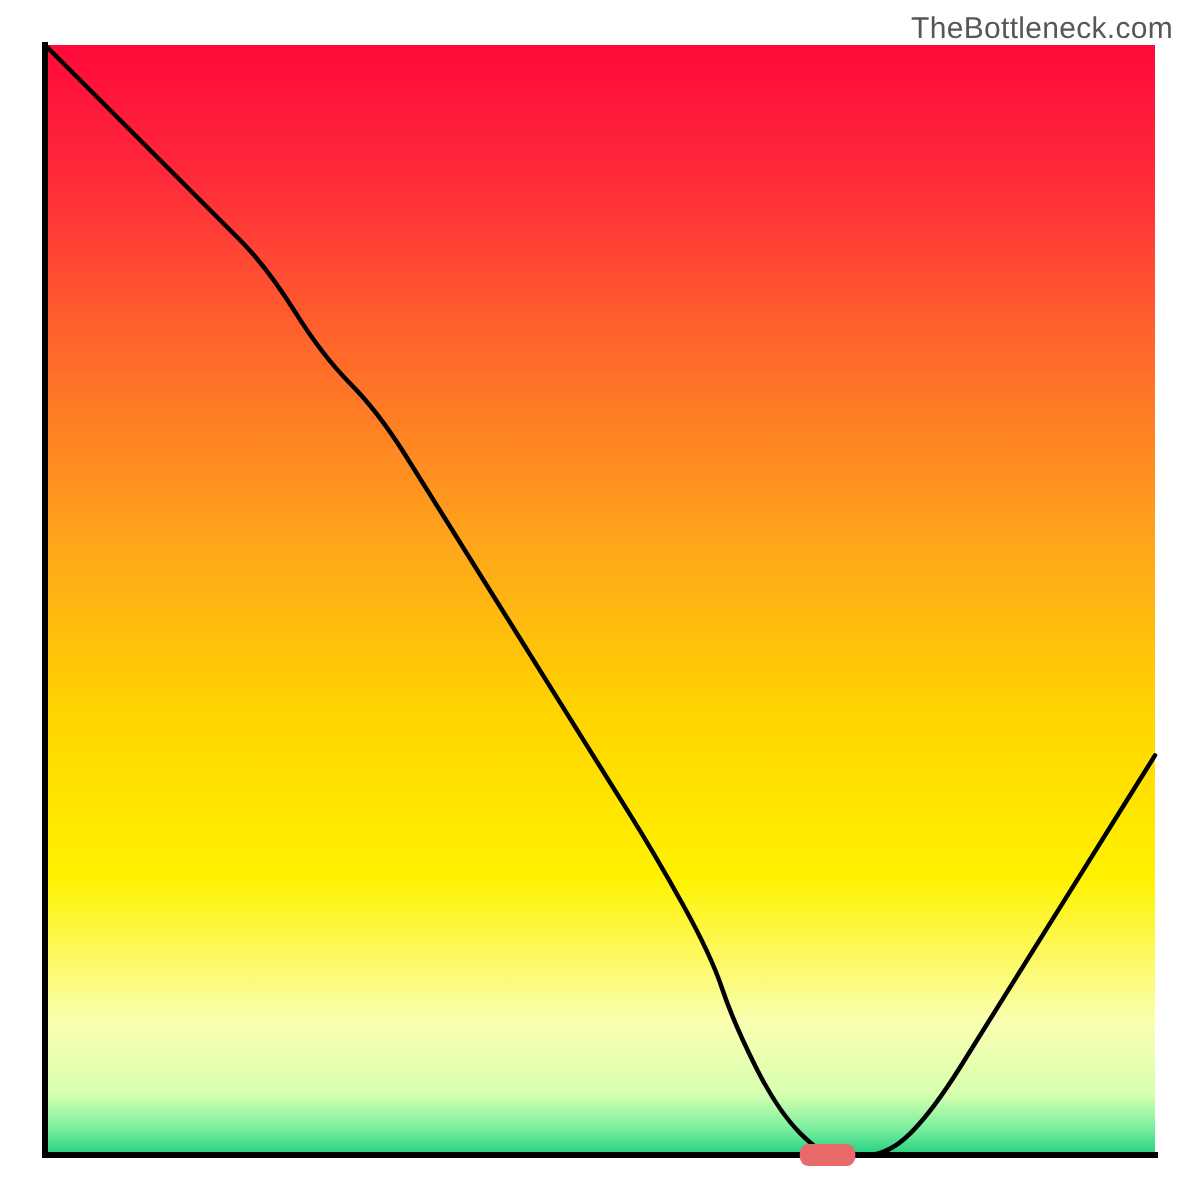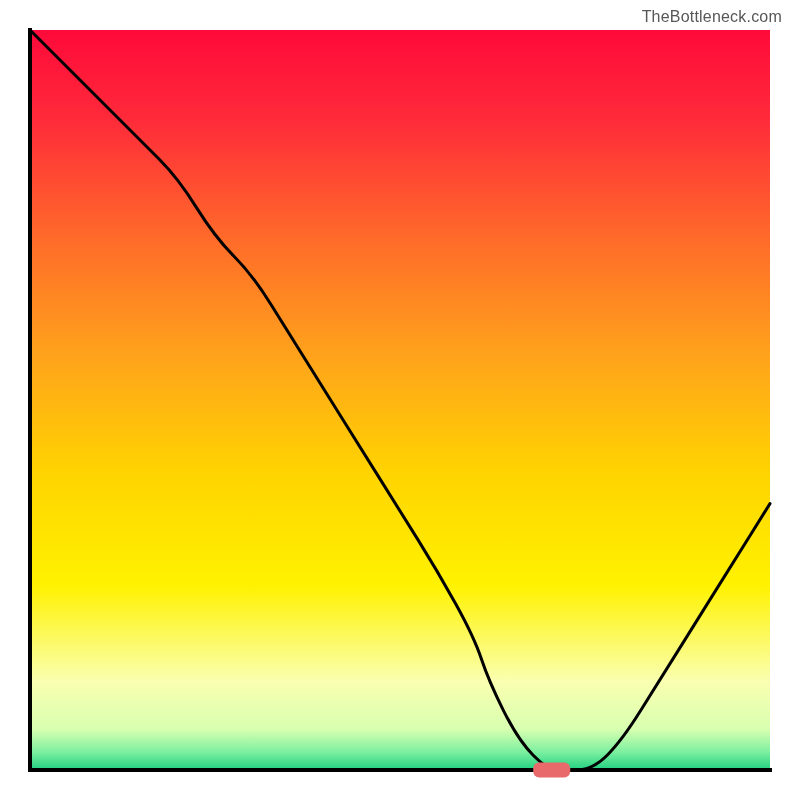--- a/index.html
+++ b/index.html
@@ -14,21 +14,21 @@
   .chart-container {
     position: relative;
     width: 800px;
     height: 800px;
   }
   .watermark {
     position: absolute;
     top: 8px;
     right: 18px;
     font-family: Arial, Helvetica, sans-serif;
-    font-size: 16px;
+    font-size: 20px;
     color: #575757;
     font-weight: normal;
     letter-spacing: 0.2px;
     z-index: 10;
   }
   svg {
     position: absolute;
     top: 0;
     left: 0;
   }

